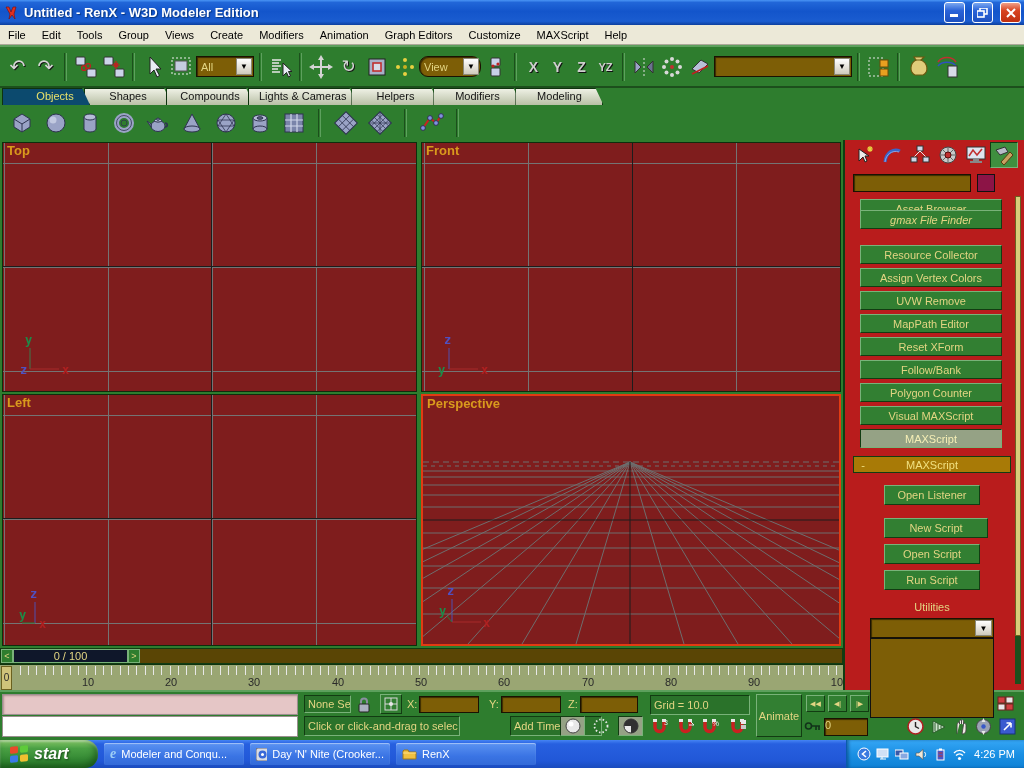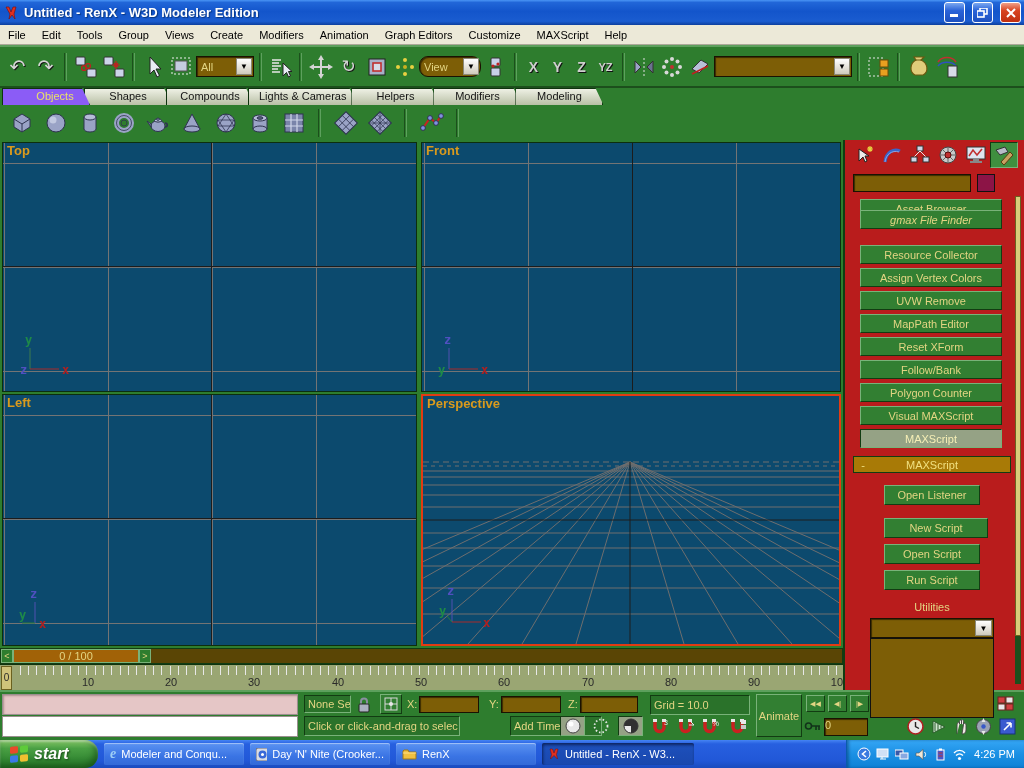--- a/index.html
+++ b/index.html
@@ -27,26 +27,26 @@
     color:#cfcfcf;text-shadow:1px 1px 0 #111;font-weight:bold;font-size:14px;}
   .combo{height:21px;background:#7d5e06;border:1px solid #1a1202;box-shadow:inset 1px 1px 1px #3a2c02;
     display:flex;align-items:center;color:#e3d583;padding:0 4px;position:relative;flex:none;}
   .combo .arrow-btn{position:absolute;right:1px;top:1px;bottom:1px;width:16px;color:#000;font-size:8px;
     background:linear-gradient(180deg,#fff,#cfcabc);border:1px solid #8a8878;display:flex;align-items:center;justify-content:center;}
   
   .tabrow{position:absolute;top:88px;left:0;width:1024px;height:17px;display:flex;padding-left:2px;}
   .tab{height:17px;min-width:88px;padding:1px 10px 0;text-align:center;color:#141414;font-size:11px;
     background:linear-gradient(180deg,#eef0e4,#b9c0a6);border:1px solid #0e330e;border-bottom:none;
     clip-path:polygon(0 0,calc(100% - 8px) 0,100% 100%,0 100%);margin-right:-6px;}
-  .tab.active{background:#8b5cf6;color:#e8e06a;z-index:2;padding-left:28px;}
+  .tab.active{background:#0c4a6e;color:#e8e06a;z-index:2;padding-left:28px;}
   .icons-row{position:absolute;top:105px;left:0;width:1024px;height:35px;display:flex;align-items:center;padding-left:8px;gap:7px;}
   .obj-icon{width:27px;height:28px;display:flex;align-items:center;justify-content:center;flex:none;}
   
   .viewports{position:absolute;top:140px;left:0;width:843px;height:508px;background:#2e7d2e;}
-  .vp{position:absolute;background:#0c4a6e;border:1px solid #0d2e0d;overflow:hidden;}
+  .vp{position:absolute;background:#7f1d1d;border:1px solid #0d2e0d;overflow:hidden;}
   .vp-grid{position:absolute;inset:0;
     background-image:linear-gradient(to right,#747474 1px,transparent 1px),linear-gradient(to bottom,#747474 1px,transparent 1px);
     background-size:104px 104px;background-position:1px 20px;}
   .axis-v{position:absolute;width:1px;top:0;bottom:0;background:#1c1c1c;}
   .axis-h{position:absolute;height:1px;left:0;right:0;background:#1c1c1c;}
   .vp-label{position:absolute;left:4px;top:0px;color:#d99a1d;font-weight:bold;font-size:13px;z-index:3;}
   .tripod{position:absolute;left:16px;bottom:14px;z-index:3;}
   .tripod text{font-size:12px;font-weight:bold;font-family:"DejaVu Sans Mono",monospace;}
   .vp.active{border:2px solid #e23b12;padding-left:42px;}
   
@@ -62,21 +62,21 @@
   .rollout-hdr{position:absolute;left:8px;width:158px;height:17px;background:#a87a06;border:1px solid #123c12;
     color:#f0e080;display:flex;align-items:center;}
   .rollout-hdr .minus{width:18px;text-align:center;}
   .rollout-hdr .r-title{flex:1;text-align:center;margin-right:18px;}
   .scrollstrip{position:absolute;right:3px;top:56px;width:6px;height:488px;background:#1c4f1c;}
   .scrollthumb{position:absolute;left:0;top:0;width:6px;height:440px;background:#d8cc7a;border:1px solid #6b611f;}
   
   .timeslider{position:absolute;top:648px;left:0;width:843px;height:16px;background:#5a4505;border:1px solid #123c12;display:flex;}
   .ts-arrow{width:12px;height:14px;background:#2e7d2e;border:1px solid #79b279;color:#e3d583;font-size:9px;
     display:flex;align-items:center;justify-content:center;flex:none;}
-  .ts-btn{width:126px;height:14px;background:#a16207;border:1px solid #79b279;color:#e3d583;text-align:center;font-size:11px;flex:none;}
+  .ts-btn{width:115px;height:14px;background:#0f172a;border:1px solid #79b279;color:#e3d583;text-align:center;font-size:11px;flex:none;}
   .ruler{position:absolute;top:664px;left:0;width:843px;height:26px;background:#9aa673;border-top:1px solid #0e330e;overflow:hidden;}
   .ruler-ticks{position:absolute;left:3px;top:1px;right:0;height:9px;
     background:repeating-linear-gradient(90deg,#e8e8e8 0 1px,transparent 1px 8.33px);}
   .ruler-label{position:absolute;top:11px;transform:translateX(-50%);color:#2a2a2a;font-size:11px;}
   .ruler-thumb{position:absolute;left:1px;top:1px;width:11px;height:24px;background:#cfc37a;border:1px solid #6b611f;
     color:#2a2a2a;font-size:10px;text-align:center;line-height:22px;}
   
   .statusbar{position:absolute;top:690px;left:0;width:1024px;height:50px;background:#2e7d2e;border-top:2px solid #5da05d;}
   .sb{position:absolute;}
   .sunken{background:#2a722a;border:1px solid;border-color:#123c12 #79b279 #79b279 #123c12;color:#e3d583;
@@ -746,26 +746,20 @@
         </svg>
       <span>Day 'N' Nite (Crooker...</span>
     </div>
     <div class="task">
       <svg width="15" height="12">
           <path d="M1,3 L1,11 L14,11 L14,4 L7,4 L6,2 L2,2 Z" fill="#f0c040" stroke="#a07818"></path>
           <path d="M1,5 H14" stroke="#ffe088"></path>
         </svg>
       <span>RenX</span>
     </div>
-    <div class="task active">
-      <svg width="12" height="12">
-          <path d="M2,1 L4.5,1 L6,5 L7.5,1 L10,1 L8.5,6.5 L9.5,11 L6,7.5 L2.5,11 L3.5,6.5 Z" fill="#e03020" stroke="#7a0808" stroke-width="0.5"></path>
-        </svg>
-      <span>Untitled - RenX - W3...</span>
-    </div>
     <div class="tray">
       <span class="tray-icon">
         <svg width="14" height="14">
             <circle cx="7" cy="7" r="6" fill="#3a7ae0" stroke="#fff"></circle>
             <path d="M9,4 L5.5,7 L9,10" stroke="#fff" stroke-width="1.6" fill="none"></path>
           </svg>
         </span>
       <span class="tray-icon">
         <svg width="14" height="13">
             <rect x="1" y="1" width="11" height="8" fill="#cfe0f5" stroke="#fff"></rect>

